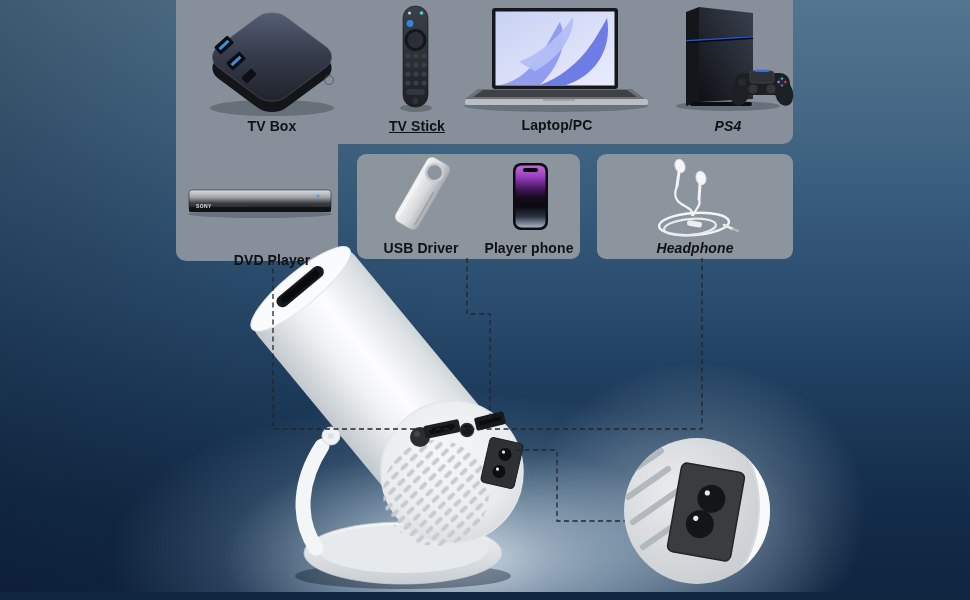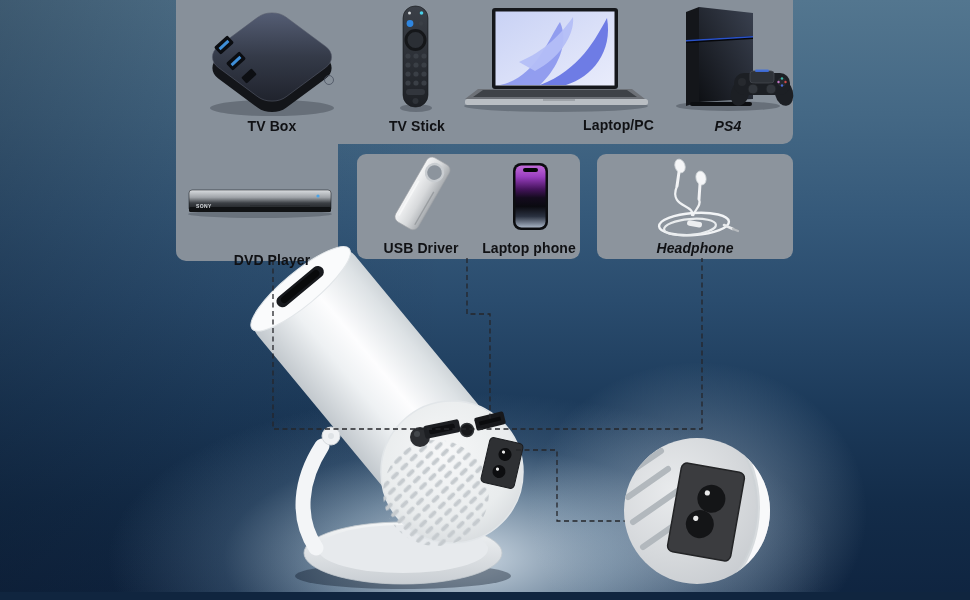--- a/index.html
+++ b/index.html
@@ -279,21 +279,21 @@
           <circle cx="3" cy="-14" r="14" fill="#141517"></circle>
           <circle cx="-4" cy="13" r="14" fill="#141517"></circle>
           <circle cx="-2" cy="-19" r="2.6" fill="#e9e9e9"></circle>
           <circle cx="-9" cy="8" r="2.6" fill="#e9e9e9"></circle>
         </g>
       </g>
     </g>
   </svg>
 
   <div class="lbl" style="left:212px;top:118px;width:120px;">TV Box</div>
-  <div class="lbl" style="left:357px;top:118px;width:120px;">TV Stick</div>
-  <div class="lbl" style="left:514px;top:117px;width:140px;text-align:right;">Laptop/PC</div>
+  <div class="lbl" style="left:357px;top:118px;width:120px;text-decoration:underline;">TV Stick</div>
+  <div class="lbl" style="left:487px;top:117px;width:140px;">Laptop/PC</div>
   <div class="lbl" style="left:668px;top:118px;width:120px;font-style:italic;">PS4</div>
   <div class="lbl" style="left:202px;top:252px;width:140px;">DVD Player</div>
   <div class="lbl" style="left:351px;top:240px;width:140px;">USB Driver</div>
-  <div class="lbl" style="left:459px;top:240px;width:140px;">Laptop phone</div>
+  <div class="lbl" style="left:459px;top:240px;width:140px;">Player phone</div>
   <div class="lbl" style="left:625px;top:240px;width:140px;font-style:italic;">Headphone</div>
 
 </div>
 
 </body></html>

